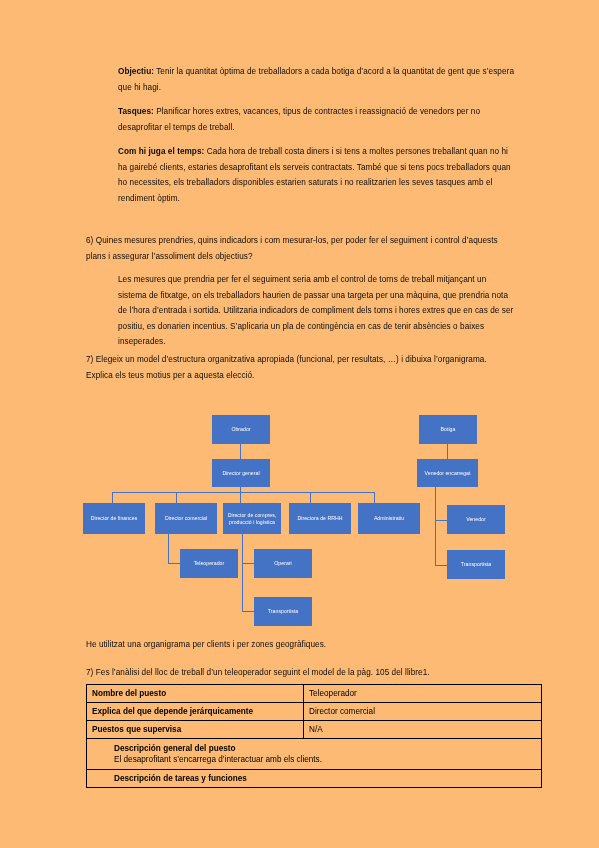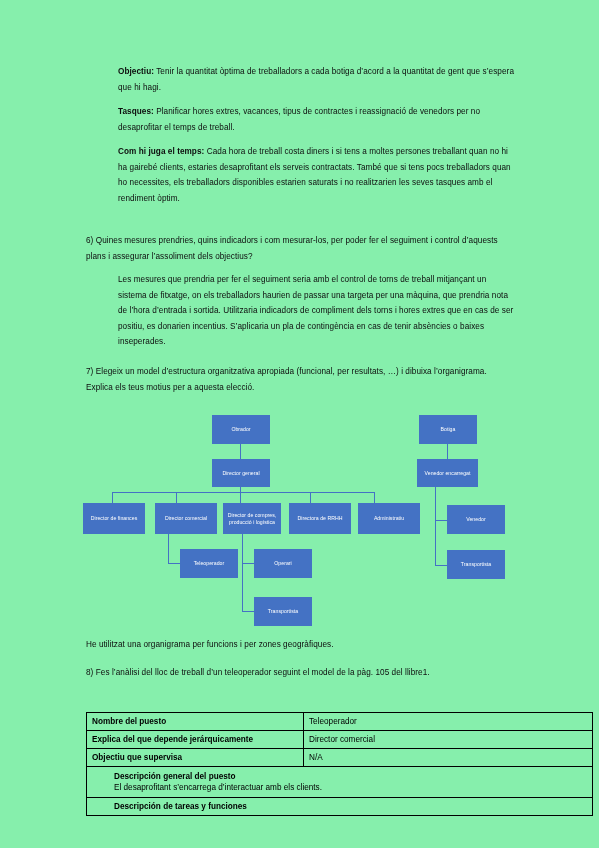--- a/index.html
+++ b/index.html
@@ -12,21 +12,21 @@
     height: 848px;
     position: relative;
     font-family: "Liberation Sans", sans-serif;
     color: #000000;
     overflow: hidden;
   }
 
   .page {
     position: absolute;
     inset: 0;
-    background: #86efac;
+    background: #fdba74;
   }
 
   
   .para {
     position: absolute;
     font-size: 8.2px;
     line-height: 15.6px;
     color: #0d0d0d;
     text-align: left;
     letter-spacing: 0.06px;
@@ -64,24 +64,23 @@
     background: #4472C4;
   }
   .conn.h { height: 1px; }
   .conn.v { width: 1px; }
 
   
   #job-table {
     position: absolute;
     left: 86px;
     top: 684px;
-    width: 507px;
+    width: 456px;
     border-collapse: collapse;
     table-layout: fixed;
-    margin-top: 28px;
   }
   #job-table td {
     border: 1px solid #000000;
     font-size: 8.2px;
     line-height: 11px;
     padding: 2px 4px 2px 5px;
     color: #000000;
     vertical-align: middle;
     height: 13px;
   }
@@ -107,25 +106,25 @@
 
   <div class="para indent1" style="top:104px;">
     <b>Tasques:</b><span> Planificar hores extres, vacances, tipus de contractes i reassignació de venedors per no desaprofitar el temps de treball.</span>
   </div>
 
 
   <div class="para flush" style="top:233px;">6) Quines mesures prendries, quins indicadors i com mesurar-los, per poder fer el seguiment i control d’aquests plans i assegurar l’assoliment dels objectius?</div>
 
   <div class="para indent2" style="top:272px;">Les mesures que prendria per fer el seguiment seria amb el control de torns de treball mitjançant un sistema de fitxatge, on els treballadors haurien de passar una targeta per una màquina, que prendria nota de l’hora d’entrada i sortida. Utilitzaria indicadors de compliment dels torns i hores extres que en cas de ser positiu, es donarien incentius. S’aplicaria un pla de contingència en cas de tenir absències o baixes inseperades.</div>
 
-  <div class="para flush" style="top:364px;">7) Elegeix un model d’estructura organitzativa apropiada (funcional, per resultats, …) i dibuixa l’organigrama. Explica els teus motius per a aquesta elecció.</div>
+  <div class="para flush" style="top:352px;">7) Elegeix un model d’estructura organitzativa apropiada (funcional, per resultats, …) i dibuixa l’organigrama. Explica els teus motius per a aquesta elecció.</div>
 
-  <div class="para flush" style="top:637px;">He utilitzat una organigrama per funcions i per zones geogràfiques.</div>
+  <div class="para flush" style="top:637px;">He utilitzat una organigrama per clients i per zones geogràfiques.</div>
 
-  <div class="para flush" style="top:665px;">8) Fes l’anàlisi del lloc de treball d’un teleoperador seguint el model de la pàg. 105 del llibre1.</div>
+  <div class="para flush" style="top:665px;">7) Fes l’anàlisi del lloc de treball d’un teleoperador seguint el model de la pàg. 105 del llibre1.</div>
 
   <div id="org-chart">
 
     <div class="conn v" style="left:180px; top:44px; height:15px;"></div>
 
     <div class="conn v" style="left:180px; top:87px; height:10px;"></div>
 
     <div class="conn h" style="left:52px; top:92px; width:262px;"></div>
 
     <div class="conn v" style="left:52px;  top:92px; height:11px;"></div>
@@ -170,21 +169,21 @@
     <tbody>
       <tr>
         <td class="lbl">Nombre del puesto</td>
         <td class="val">Teleoperador</td>
       </tr>
       <tr>
         <td class="lbl">Explica del que depende jerárquicamente</td>
         <td class="val">Director comercial</td>
       </tr>
       <tr>
-        <td class="lbl">Objectiu que supervisa</td>
+        <td class="lbl">Puestos que supervisa</td>
         <td class="val">N/A</td>
       </tr>
       <tr>
         <td class="full" colspan="2" style="height:26px;">
           <span class="cellstack">
             <span class="l1">Descripción general del puesto</span>
             <span class="l2">El desaprofitant s’encarrega d’interactuar amb els clients.</span>
           </span>
         </td>
       </tr>

